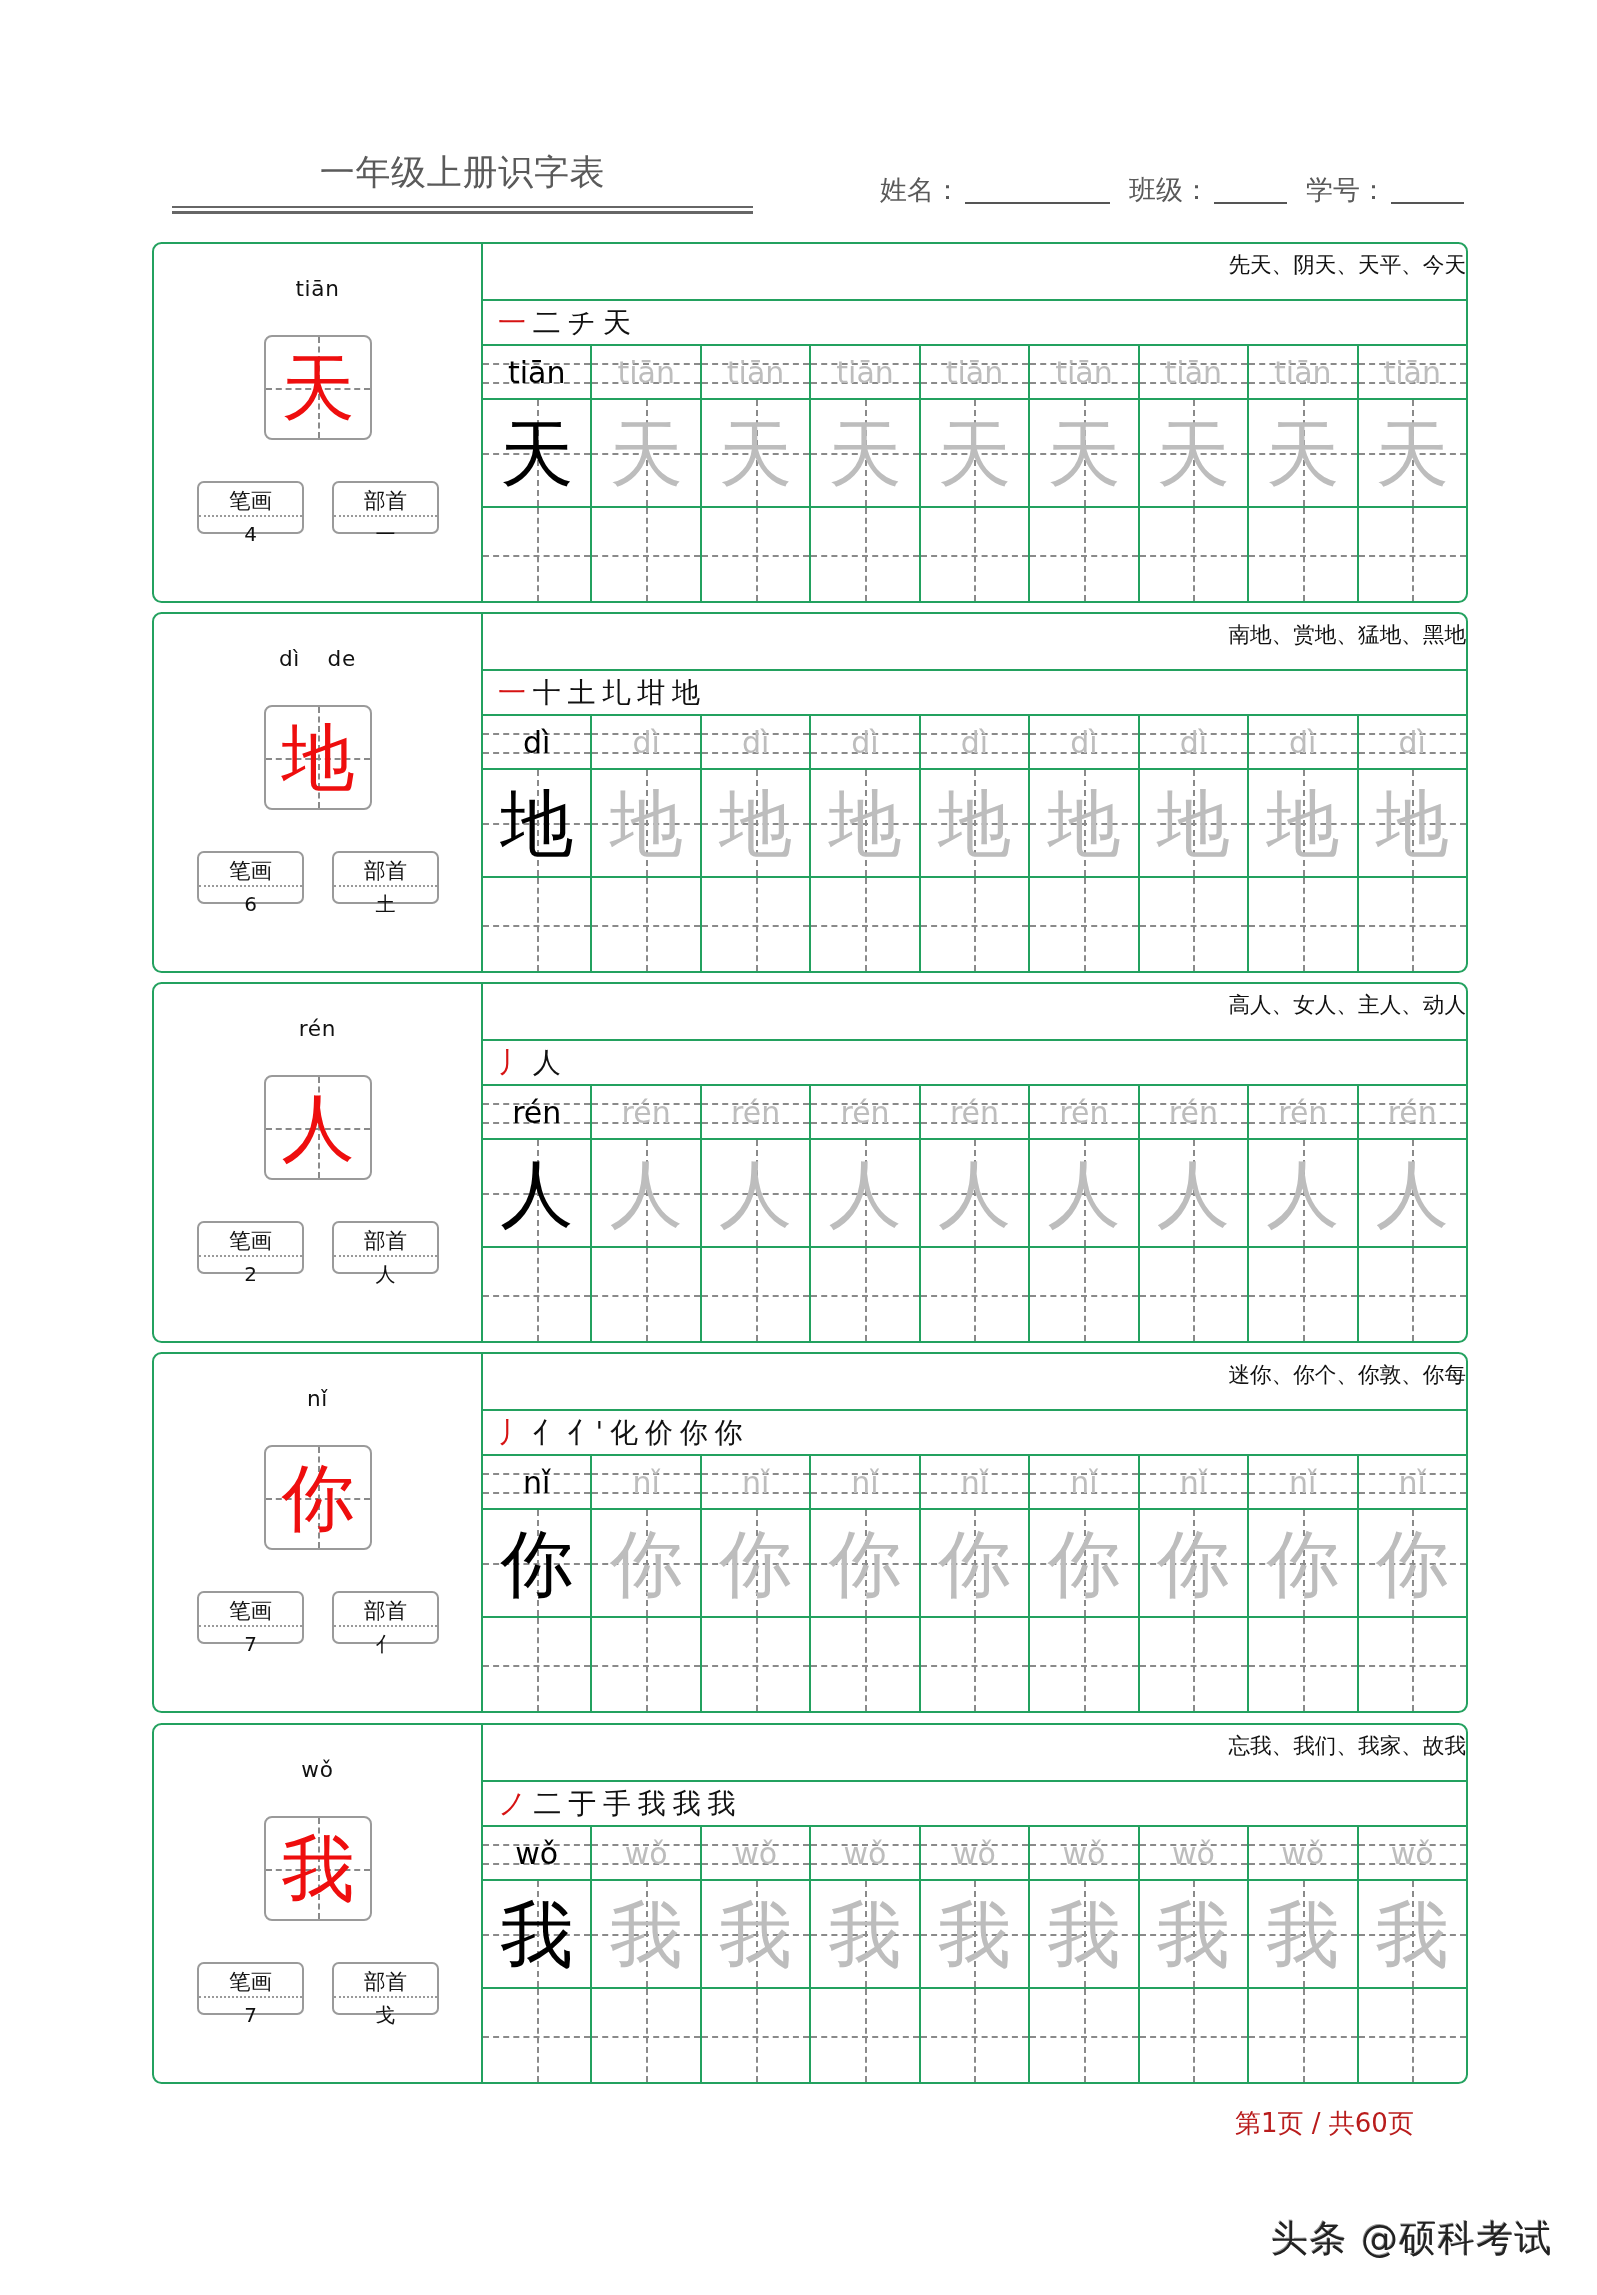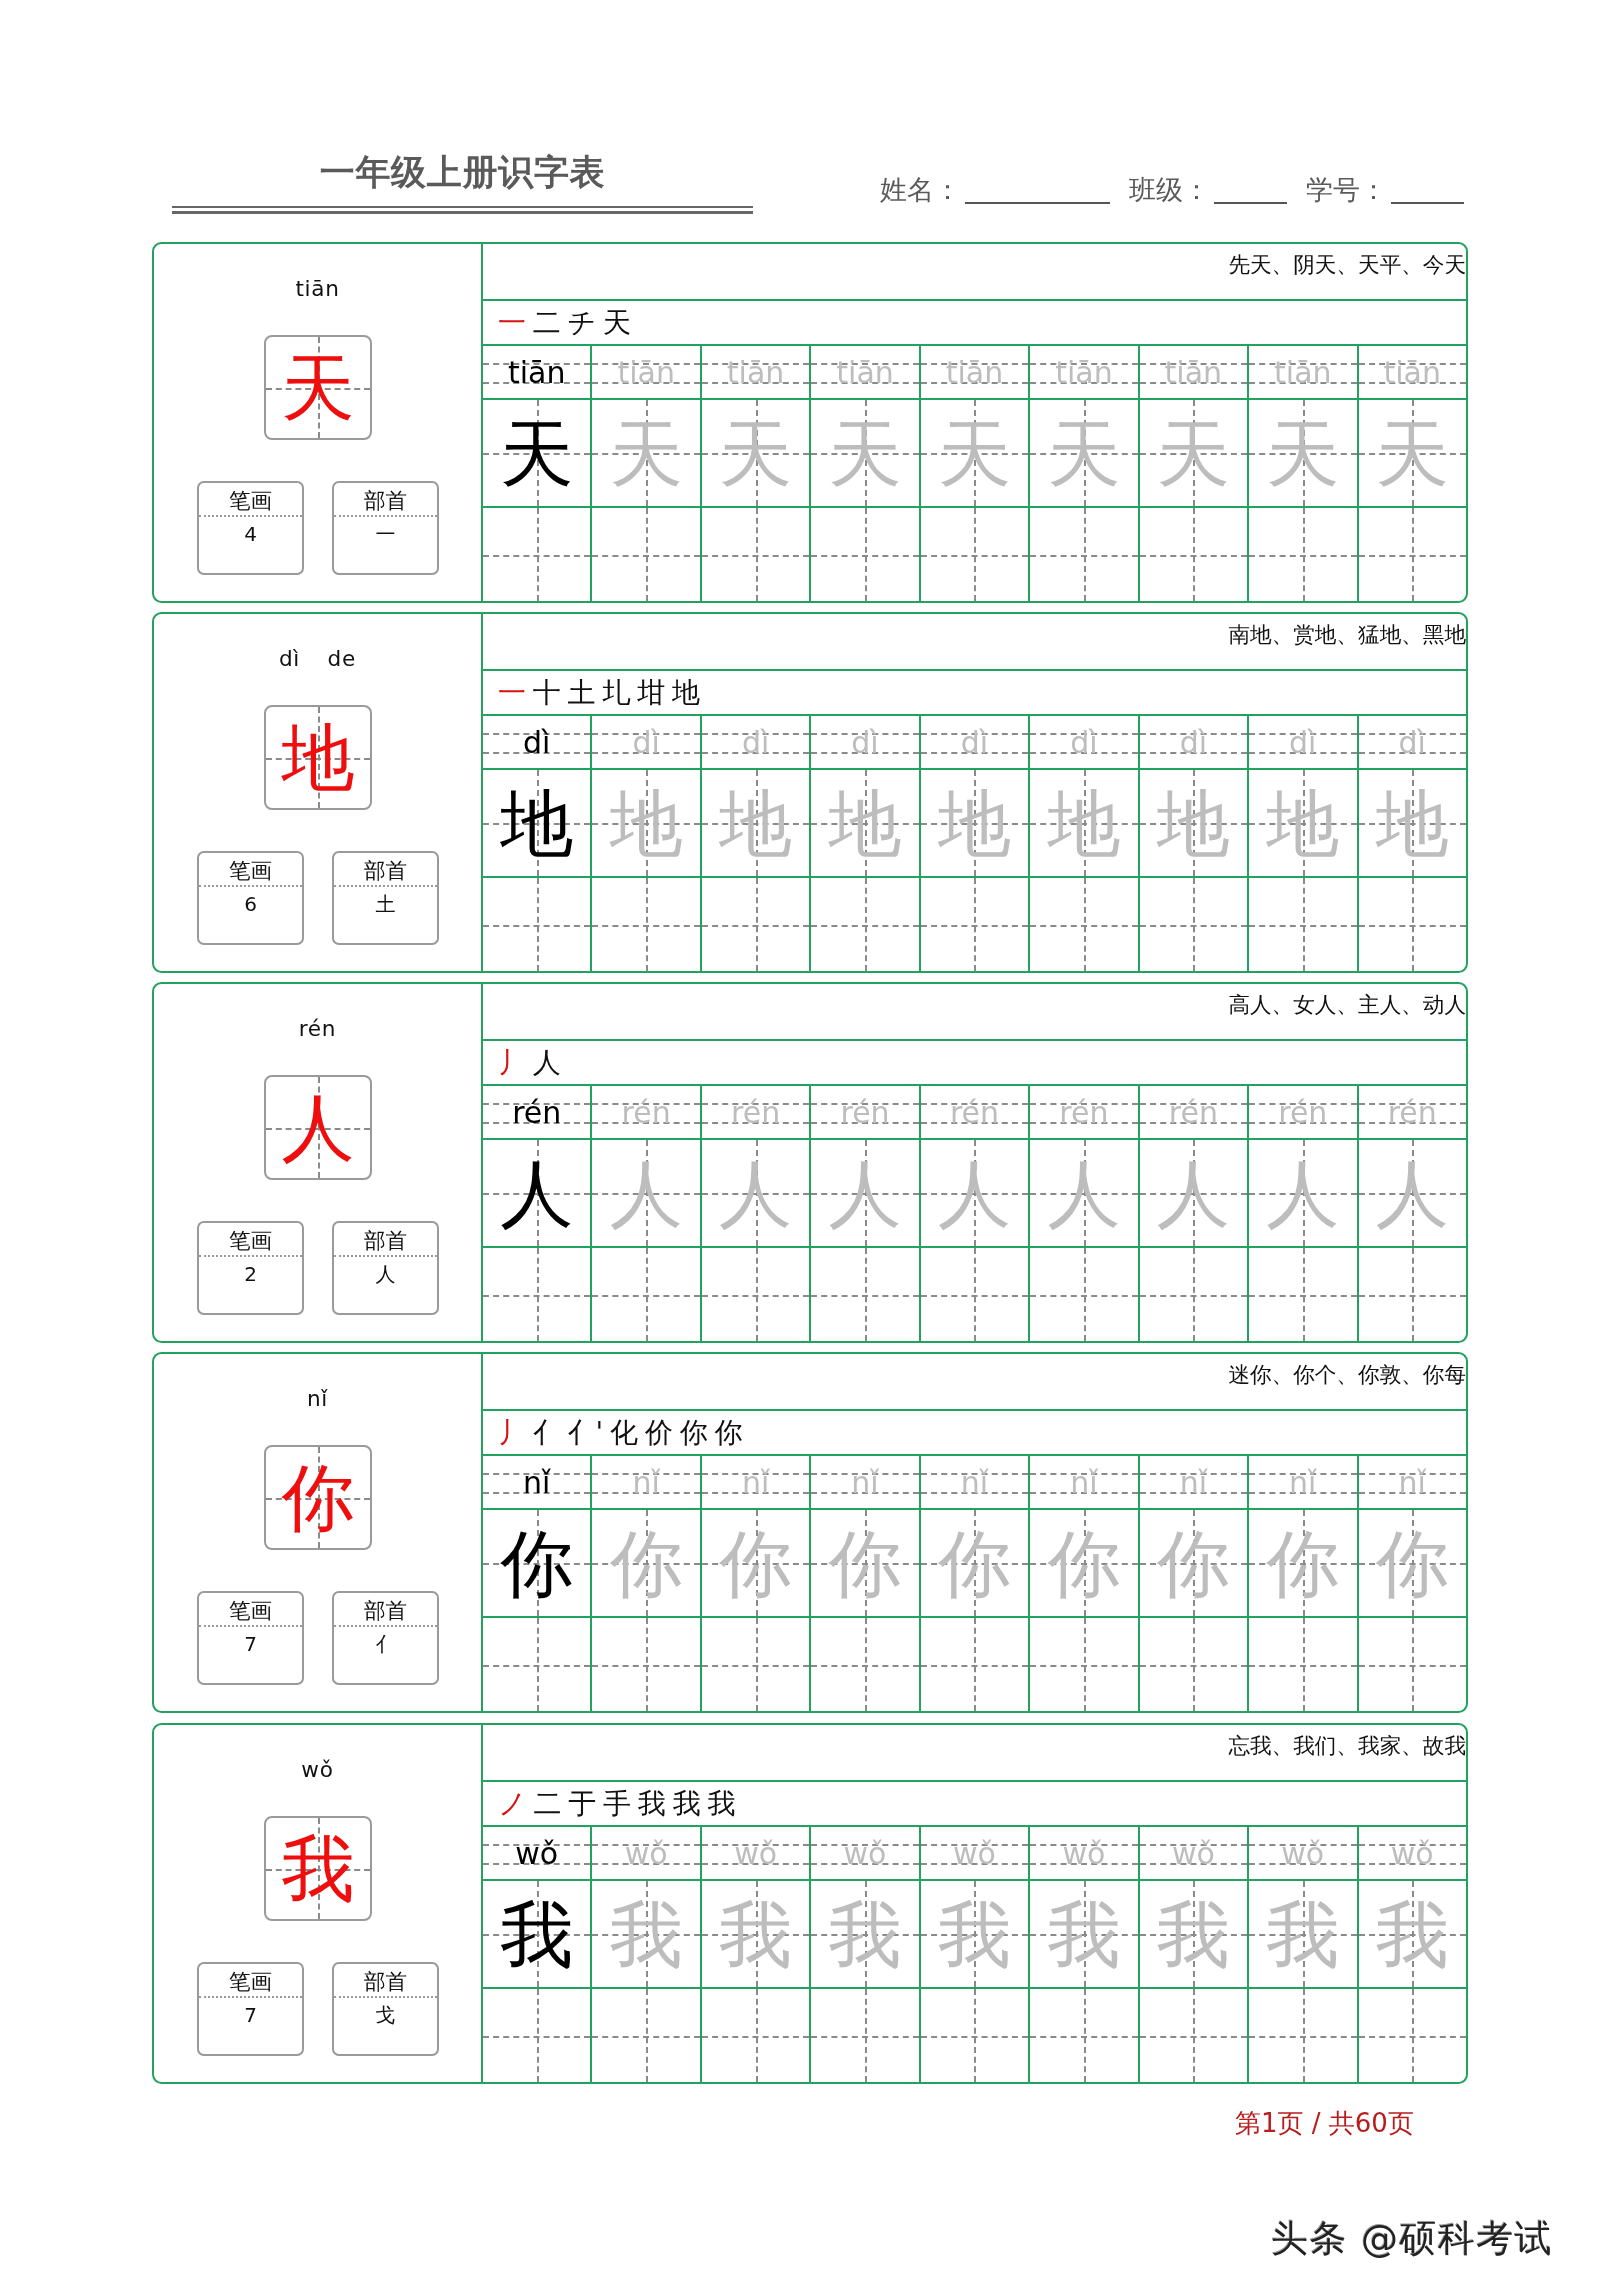--- a/index.html
+++ b/index.html
@@ -1,38 +1,38 @@
 <!DOCTYPE html>
 <html style="font-size:10.8px"><head>
 <meta charset="utf-8">
 <style>
   * { box-sizing: border-box; margin: 0; padding: 0; }
   html, body { width: 1597px; height: 2295px; background: #ffffff; overflow: hidden; }
   body { position: relative; font-family: "DejaVu Sans", "Liberation Sans", sans-serif; color: #000; }
 
   .title-wrap { position: absolute; left: 172px; top: 145px; width: 581px; }
-  .title { text-align: center; font-size: 35px; font-weight: bold; color: #5a5a5a; letter-spacing: 0.7px; height: 54px; line-height: 54px; }
+  .title { text-align: center; font-size: 35px; font-weight: normal; color: #5a5a5a; letter-spacing: 0.7px; height: 54px; line-height: 54px; }
   .title-rule { height: 2.7px; background: #666; margin-top: 6.8px; }
   .title-rule.second { margin-top: 2.7px; }
 
   .info { position: absolute; left: 872px; top: 172px; font-size: 27px; color: #5a5a5a; display: flex; align-items: flex-start; margin-left: 8px; }
   .info .lbl { margin-right: 4px; }
   .info .blank { display: inline-block; border-bottom: 2px solid #555; height: 32px; margin-right: 19px; }
   .info .blank.name { width: 145px; }
   .info .blank.cls { width: 73px; }
   .info .blank.num { width: 73px; margin-right: 0; }
 
   .card { position: absolute; left: 152px; width: 1316px; height: 361px; border: 2.7px solid #23a15f; border-radius: 9.5px; overflow: hidden; display: flex; }
   .left { width: 329px; height: 100%; position: relative; border-right: 2.7px solid #23a15f; }
   .py-big { position: absolute; left: 0; width: 100%; top: 32px; text-align: center; font-size: 21.6px; color: #111; letter-spacing: 0.7px; word-spacing: 20px; }
   .tzg { position: absolute; left: 110px; top: 91px; width: 108px; height: 105px; border: 2.7px solid #9a9a9a; border-radius: 8px; }
   .tzg .h { position: absolute; left: 0; right: 0; top: 50%; border-top: 2px dashed #8a8a8a; }
   .tzg .v { position: absolute; top: 0; bottom: 0; left: 50%; border-left: 2px dashed #8a8a8a; }
   .tzg .ch { position: absolute; inset: 0; display: flex; align-items: center; justify-content: center; font-family: "DejaVu Serif", "Liberation Serif", serif; font-size: 73px; color: #ee0e0e; line-height: 1; }
-  .meta { position: absolute; top: 237px; width: 107px; height: 94px; border: 2.7px solid #9a9a9a; border-radius: 6.8px; }
+  .meta { position: absolute; top: 237px; width: 107px; height: 53px; border: 2.7px solid #9a9a9a; border-radius: 6.8px; }
   .meta.strokes { left: 43px; }
   .meta.radical { left: 178px; }
   .meta .mk { height: 34px; line-height: 35px; text-align: center; font-size: 21.6px; color: #111; border-bottom: 2px dotted #9a9a9a; }
   .meta .mv { height: 35px; line-height: 35px; text-align: center; font-size: 20px; color: #111; }
 
   .right { flex: 1; display: flex; flex-direction: column; }
   .words { height: 57px; line-height: 42px; padding-left: 13.5px; font-size: 21.6px; border-bottom: 2.7px solid #23a15f; color: #111; text-align: right; }
   .strokes-row { height: 45px; border-bottom: 2.7px solid #23a15f; padding-left: 15px; display: flex; align-items: center; gap: 6.8px; font-family: "DejaVu Serif", "Liberation Serif", serif; font-size: 28px; }
   .stk { color: #111; position: relative; }
   .stk.first { color: #d61313; }

